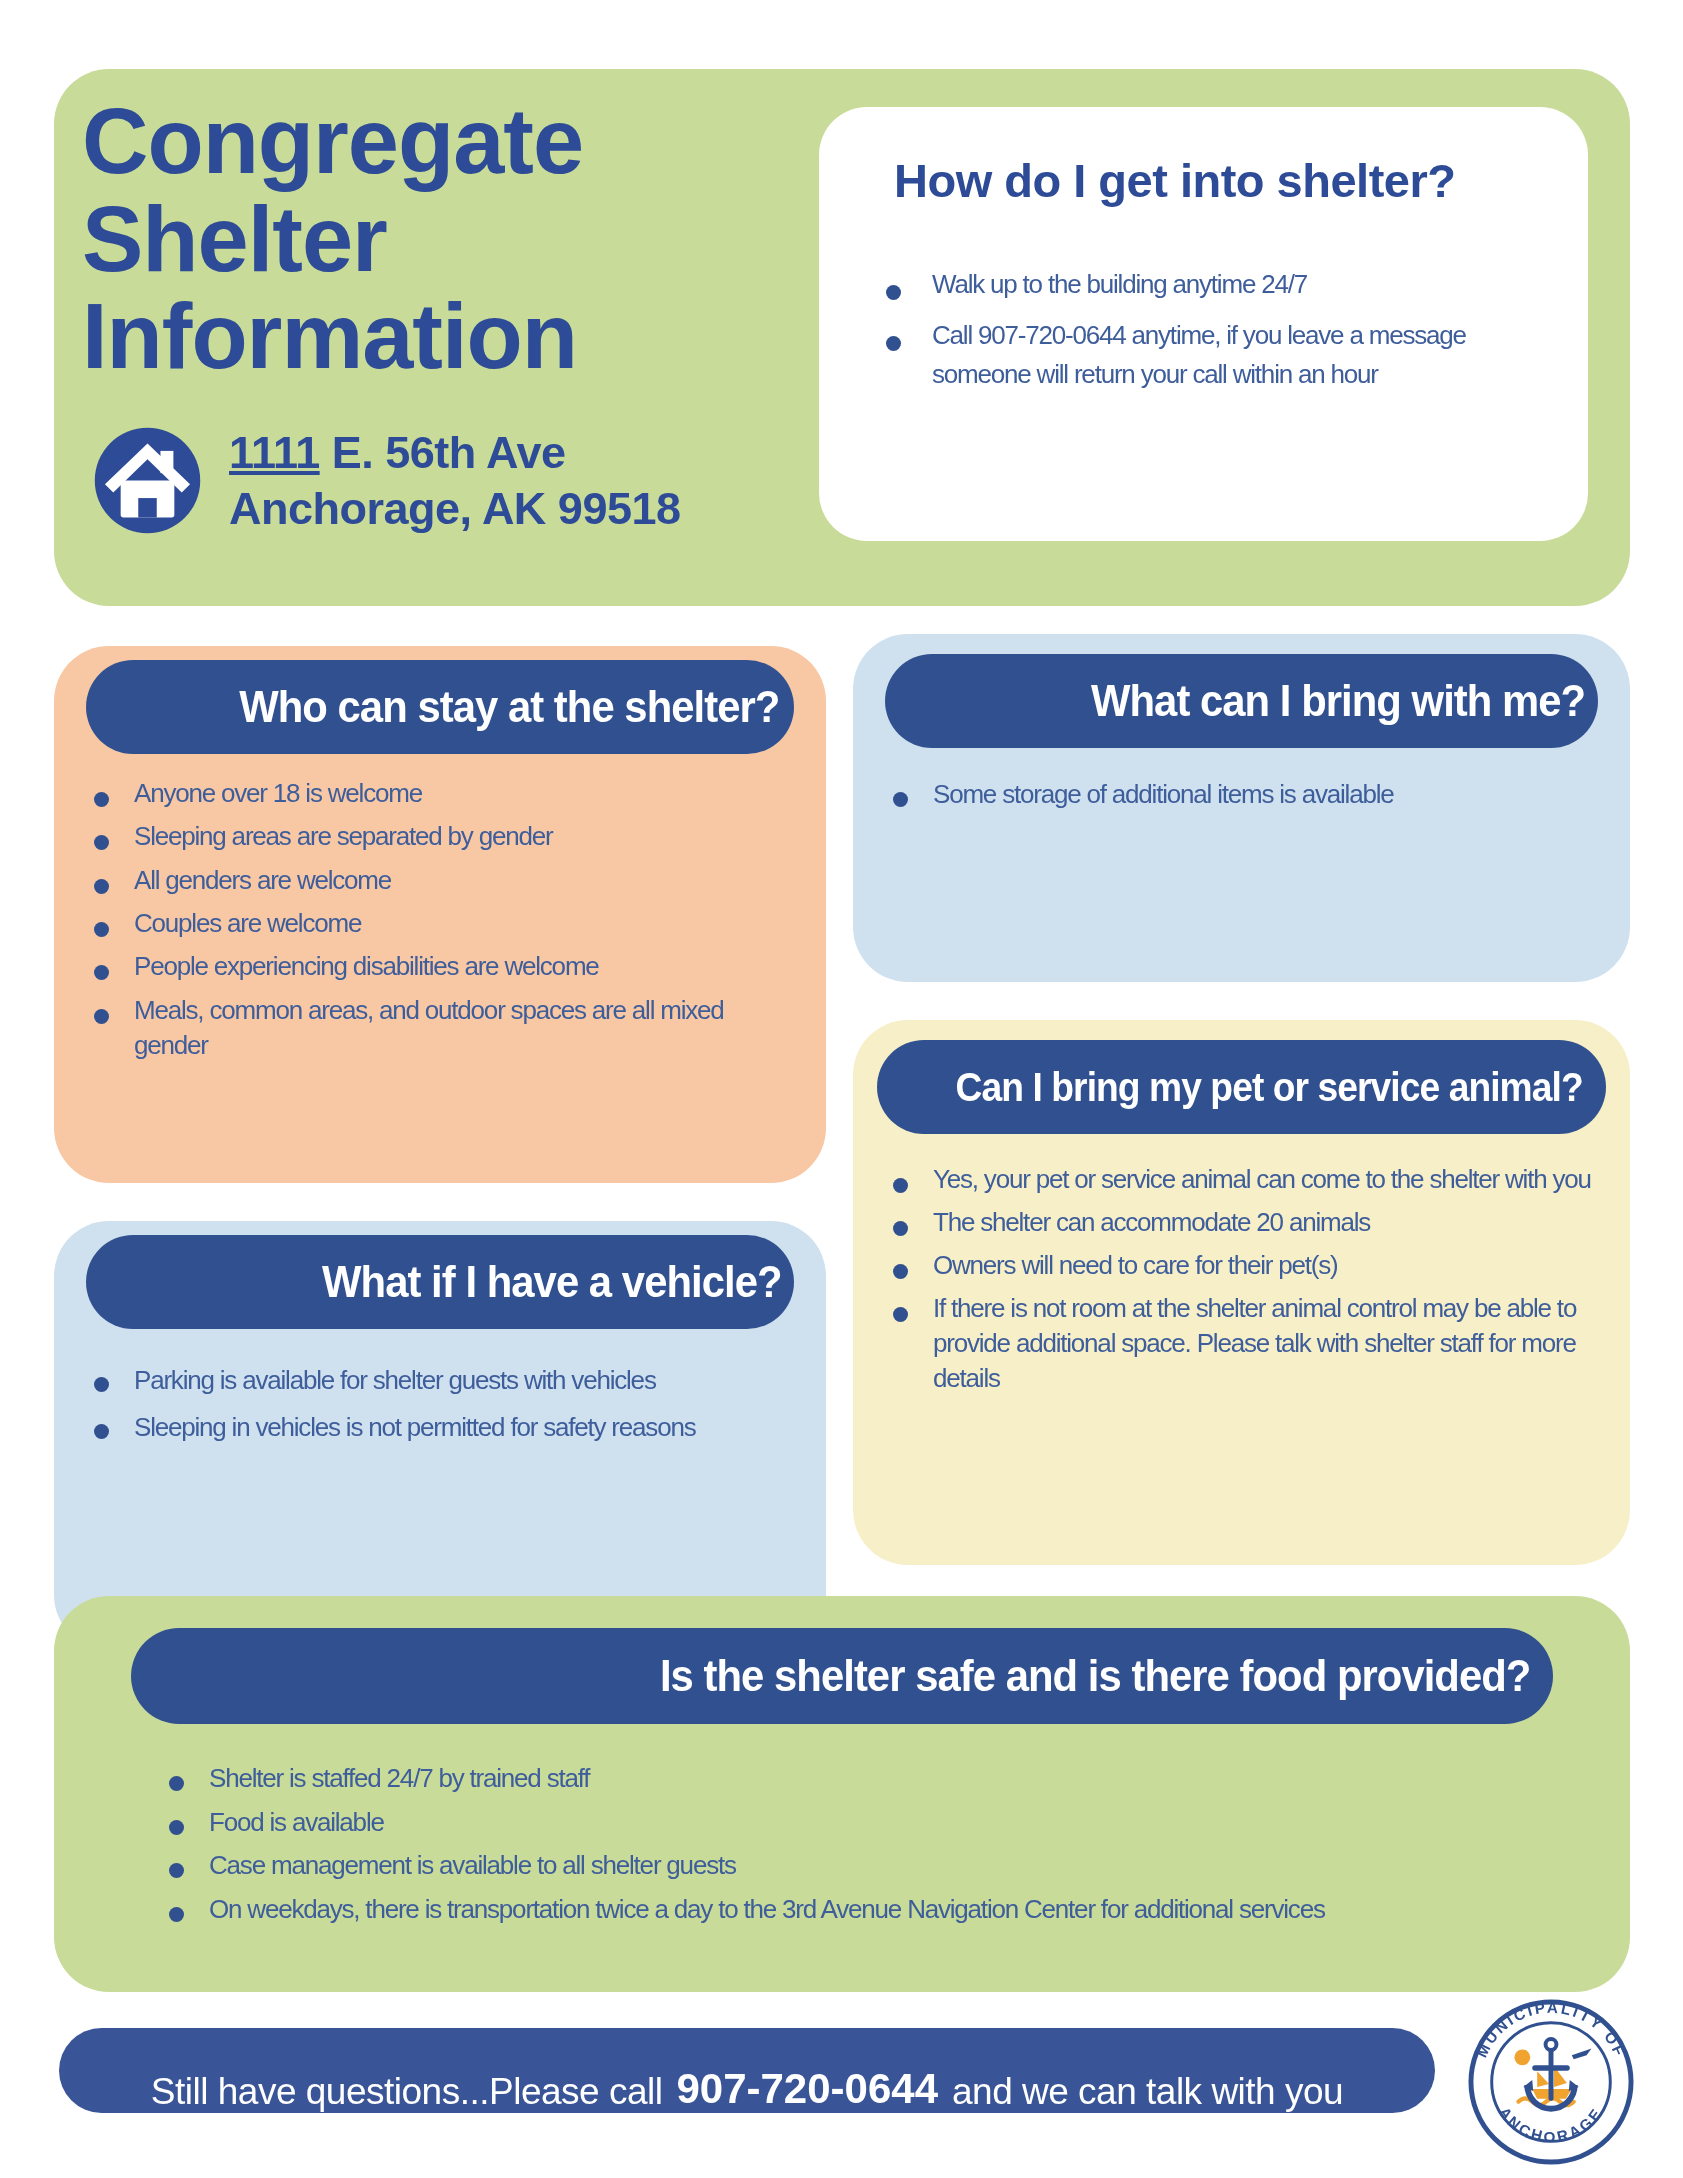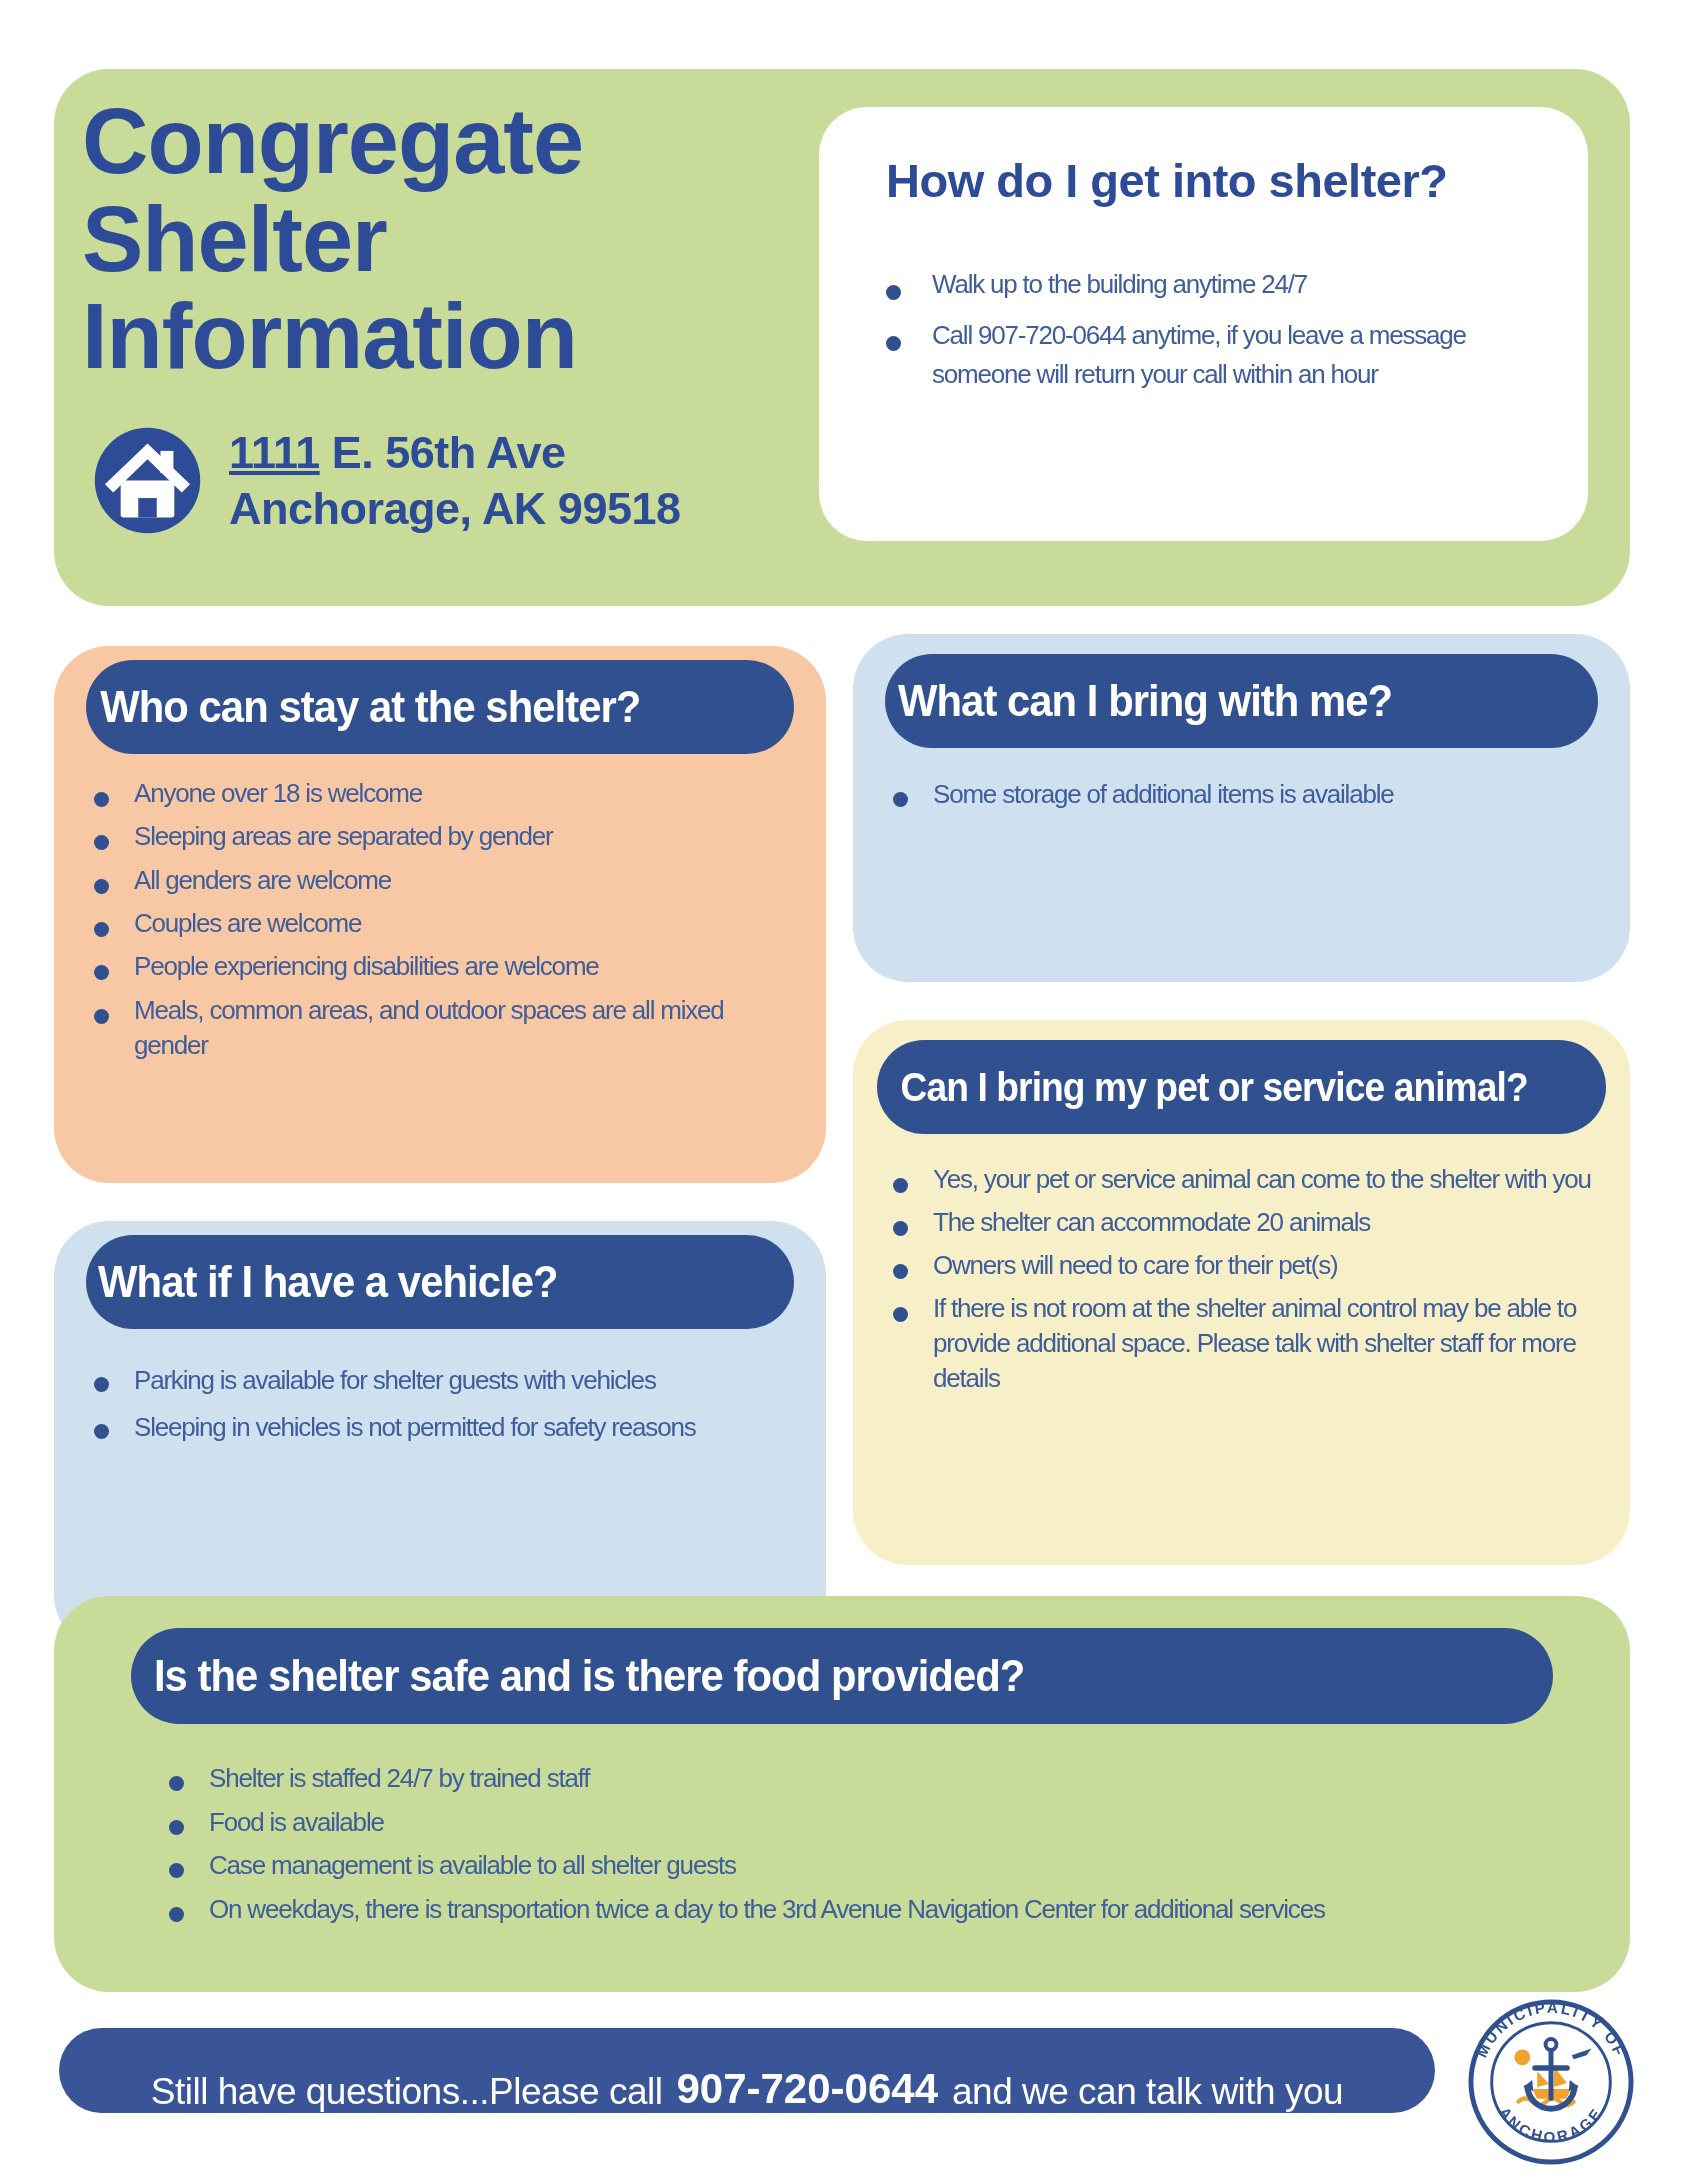--- a/index.html
+++ b/index.html
@@ -30,21 +30,21 @@
   #addr-row{position:absolute;left:38px;top:356px;display:flex;align-items:center;gap:26px;}
   #home-icon{width:111px;height:111px;flex:0 0 auto;}
   #addr-text{font-size:45px;font-weight:700;line-height:1.24;color:var(--title_navy);letter-spacing:-0.5px;}
   #addr-number{text-decoration:underline;}
   
   #card-how{
     position:absolute;left:765px;top:38px;width:769px;height:434px;background:var(--white);
     border-radius:48px;box-sizing:border-box;padding:46px 50px 0 67px;
   }
   #card-how h2{
-    margin:0 0 57px 0;font-size:47px;font-weight:700;color:var(--title_navy);letter-spacing:-0.5px;
+    margin:0 0 57px 8px;font-size:47px;font-weight:700;color:var(--title_navy);letter-spacing:-0.5px;
   }
   
   ul.bullets{
     list-style:none;margin:28px 0 0;padding:0 59px 0 40px;
     color:var(--text);font-size:26px;line-height:1.36;letter-spacing:-1.2px;
   }
   ul.bullets li{position:relative;padding-left:40px;margin-bottom:8px;}
   ul.bullets li::before{
     content:"";position:absolute;left:0;top:16px;width:15px;height:15px;border-radius:50%;
     background:var(--navy);
@@ -53,21 +53,21 @@
   #card-how ul.bullets li{padding-left:46px;margin-bottom:12px;}
   #card-how ul.bullets li::before{top:20px;}
   
   #box-who{left:54px;top:646px;width:772px;height:537px;background:var(--orange);}
   #box-bring{left:853px;top:634px;width:777px;height:348px;background:var(--light_blue);}
   #box-pet{left:853px;top:1020px;width:777px;height:545px;background:var(--yellow);}
   #box-vehicle{left:54px;top:1221px;width:772px;height:429px;background:var(--light_blue);}
   #box-safe{left:54px;top:1596px;width:1576px;height:396px;background:var(--green);}
   .pill{
     height:94px;margin:14px 32px 0;border-radius:48px;background:var(--navy);
-    display:flex;align-items:center;justify-content:flex-start;
+    display:flex;align-items:center;justify-content:flex-end;
   }
   .pill span{
     color:var(--white);font-size:44px;font-weight:700;letter-spacing:-1px;
     white-space:nowrap;display:inline-block;transform:scaleX(0.95);
   }
   #box-bring .pill{margin-top:20px;}
   #box-pet .pill{margin-top:20px;margin-left:24px;margin-right:24px;}
   #box-pet .pill span{font-size:40px;transform:scaleX(0.93);}
   #box-safe .pill{margin:32px 77px 0;height:96px;}
   #box-pet ul.bullets{padding:0 20px 0 40px;line-height:1.35;}

